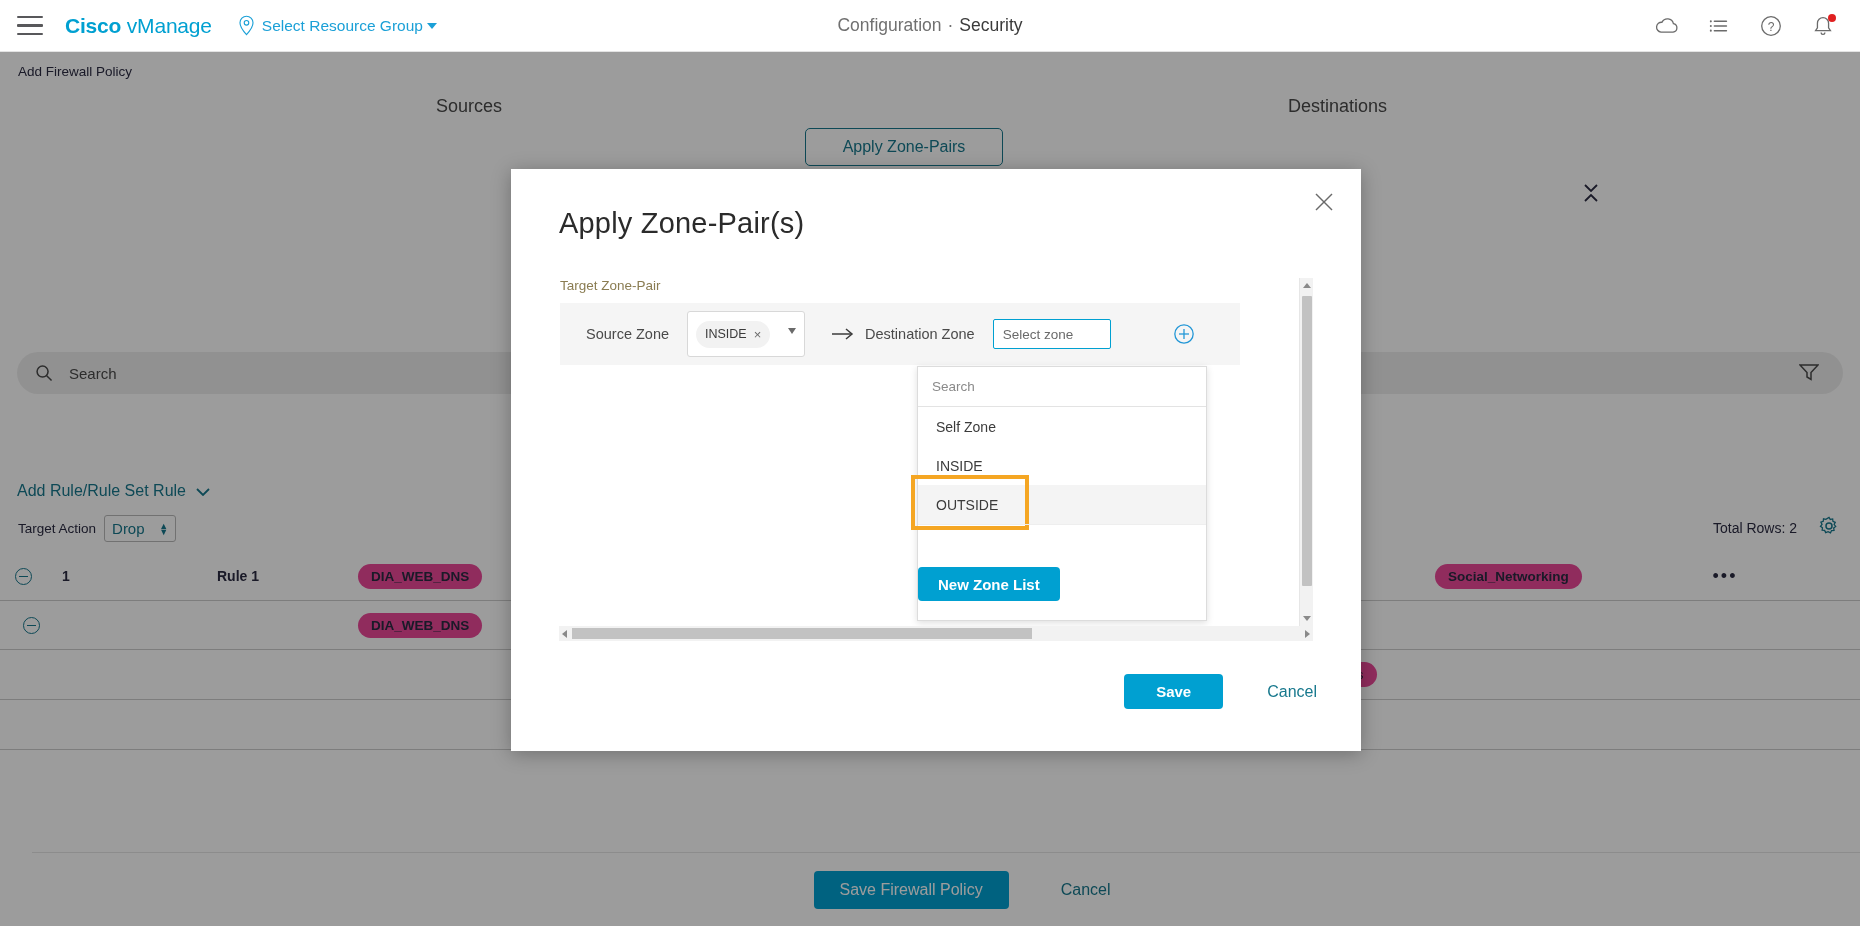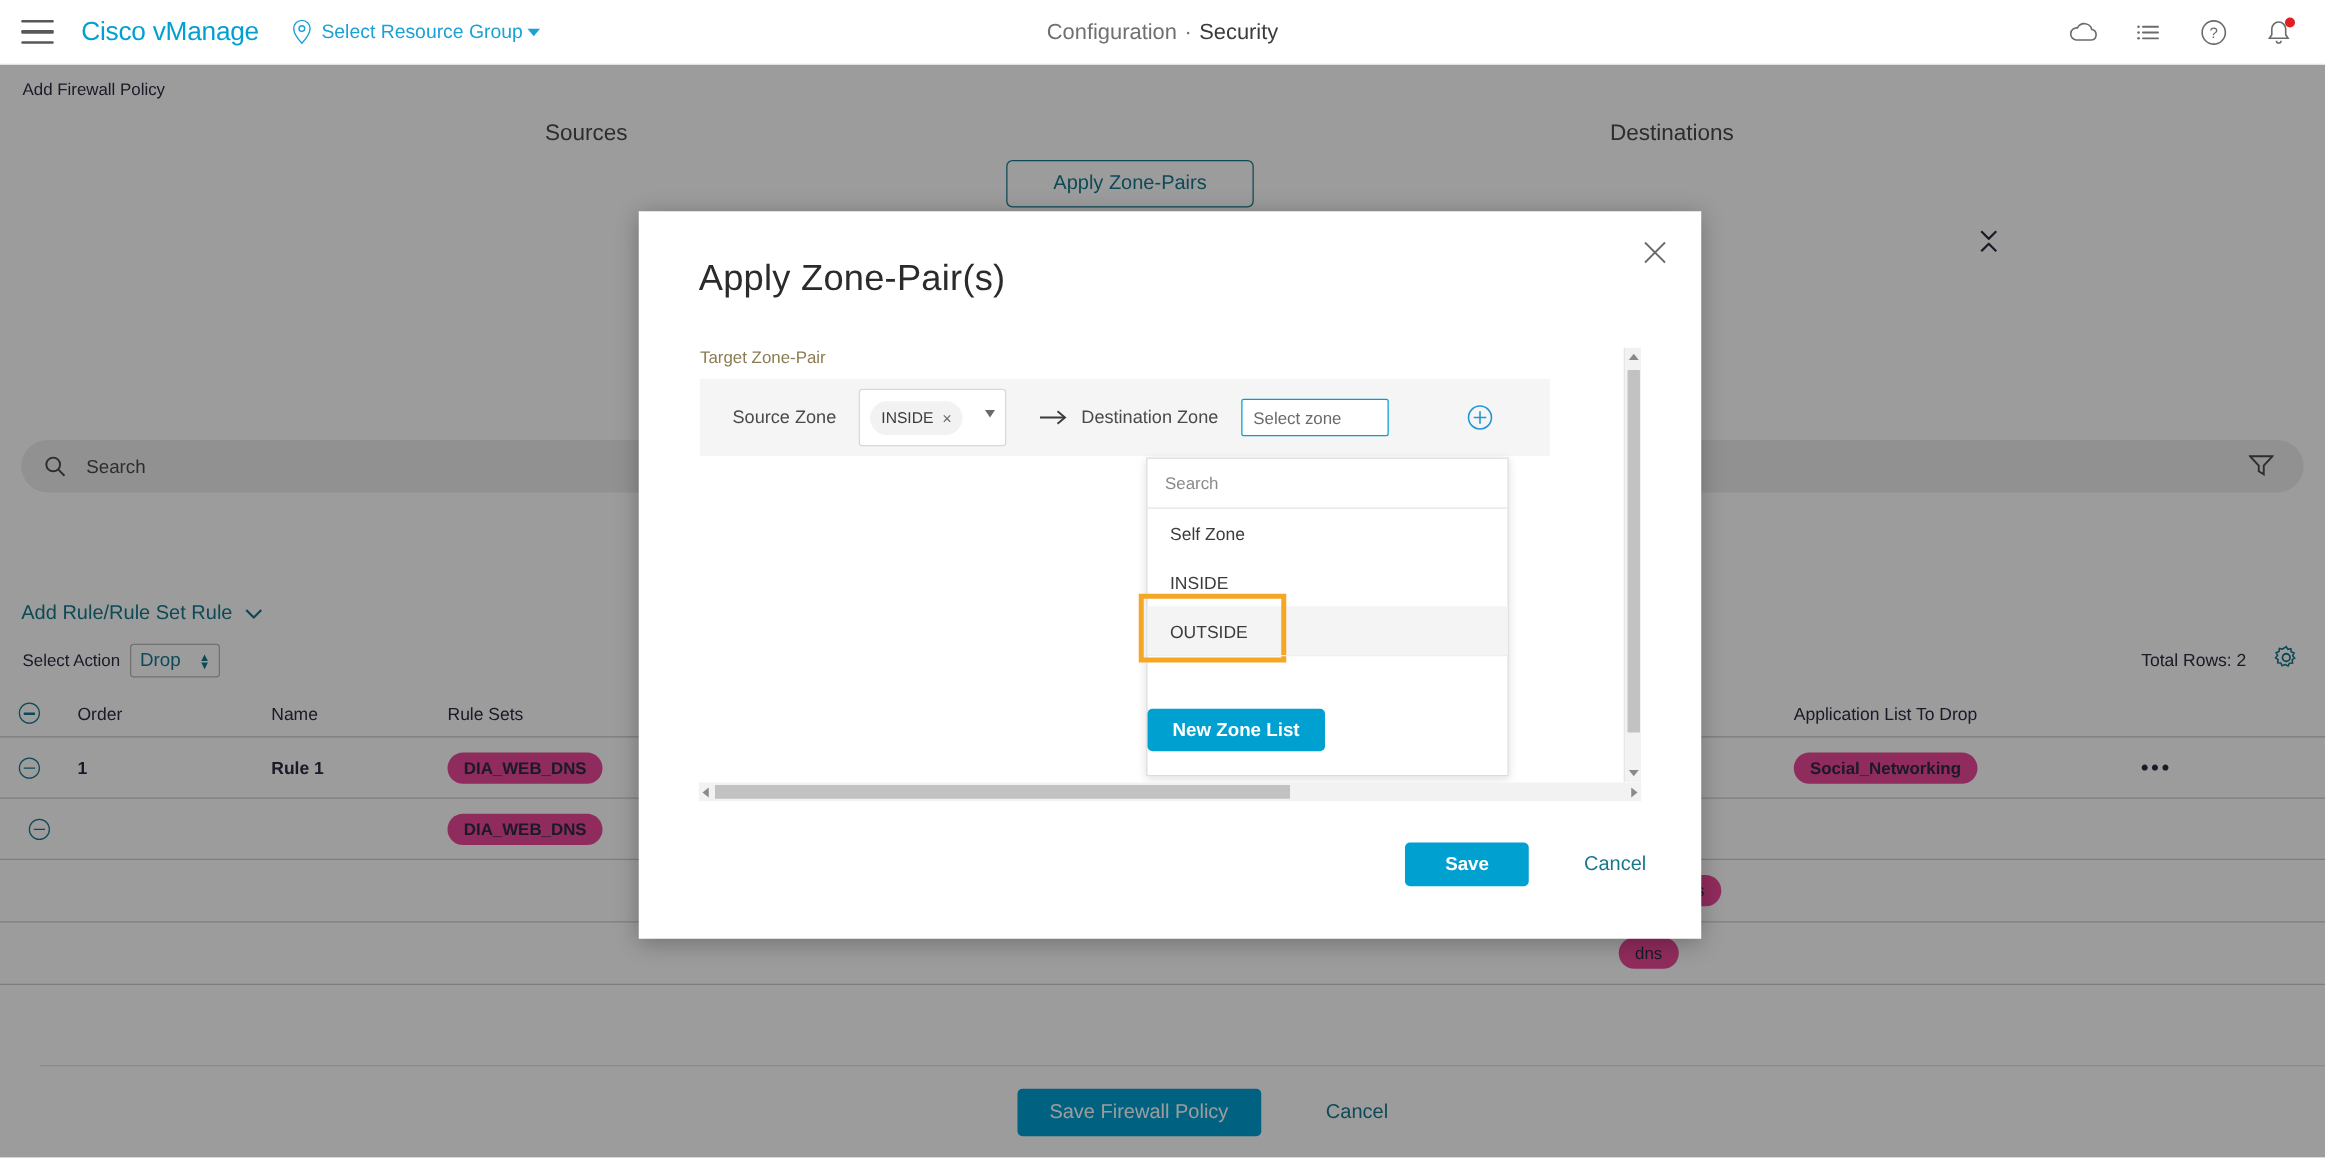--- a/index.html
+++ b/index.html
@@ -15,21 +15,21 @@
   .topbar {
     position: absolute; top: 0; left: 0; width: 1860px; height: 52px;
     background: #fff; display: flex; align-items: center;
     border-bottom: 1px solid #e3e3e3;
     z-index: 5;
   }
   .hamburger { margin-left: 17px; width: 26px; height: 20px; display: flex;
     flex-direction: column; justify-content: space-between; cursor: pointer; }
   .hamburger span { display: block; height: 2.4px; background: #58585b; border-radius: 1px; }
   .brand { margin-left: 22px; font-size: 21px; color: #00a0d1; letter-spacing: -0.2px; white-space: nowrap; }
-  .brand b { font-weight: normal; }
+  .brand b { font-weight: bold; }
   .brand i { font-style: normal; font-weight: 400; }
   .resgroup { margin-left: 26px; display: flex; align-items: center; color: #1ba0d7;
     font-size: 15.5px; cursor: pointer; }
   .pin-icon { width: 17px; height: 21px; margin-right: 7px; }
   .caret-down { display: inline-block; margin-left: 4px;
     border-left: 5px solid transparent; border-right: 5px solid transparent;
     border-top: 6px solid #1ba0d7; }
   .page-title { position: absolute; left: 0; right: 0; text-align: center;
     font-size: 17.5px; color: #707070; pointer-events: none; }
   .page-title .sep { margin: 0 6px; color: #707070; }
@@ -284,50 +284,37 @@
     </div>
 
     <div class="addrule">
       <span>Add Rule/Rule Set Rule</span>
       <svg class="cv" width="14" height="8" viewBox="0 0 14 8">
           <polyline points="1,1 7,7 13,1" fill="none" stroke="#17788d" stroke-width="1.8"></polyline>
         </svg>
     </div>
 
     <div class="defaction">
-      <span class="lbl">Select Action</span>
+      <span class="lbl">Target Action</span>
       <div class="defsel">
         <span>Drop</span>
         <span class="updown">
             <span>▲</span>
             <span>▼</span>
           </span>
       </div>
     </div>
 
     <div class="totalrows">Total Rows: 2</div>
     <svg class="gear-icon" viewBox="0 0 24 24">
       <circle cx="12" cy="12" r="3.3" fill="none" stroke="#17788d" stroke-width="1.6"></circle>
       <path d="M12 2.6l1.4 2.3 2.6-.6.3 2.7 2.5 1-1.2 2.4 1.7 2.1-2.2 1.6.4 2.7-2.7.2-1.2 2.4L11 18.2l-2.6 1-1.2-2.4-2.7-.2.4-2.7L2.7 12.3l1.7-2.1L3.2 7.8l2.5-1 .3-2.7 2.6.6z" fill="none" stroke="#17788d" stroke-width="1.4"></path>
     </svg>
 
     <div class="tbl">
-      <div class="thead">
-        <div class="c-tog"><span class="minus-icon"></span></div>
-        <div class="c-order">Order</div>
-        <div class="c-name">Name</div>
-        <div class="c-rs">Rule Sets</div>
-        <div class="c-sip"></div>
-        <div class="c-sp"></div>
-        <div class="c-dip"></div>
-        <div class="c-dp">stination Port</div>
-        <div class="c-proto">Protocol</div>
-        <div class="c-app">Application List To Drop</div>
-        <div class="c-more"></div>
-      </div>
 
       <div class="trow">
         <div class="c-tog"><span class="minus-icon"></span></div>
         <div class="c-order bold">1</div>
         <div class="c-name bold">Rule 1</div>
         <div class="c-rs"><span class="tag b">DIA_WEB_DNS</span></div>
         <div class="c-sip"></div>
           <div class="c-sp"></div>
           <div class="c-dip"></div>
         <div class="c-dp"></div>

